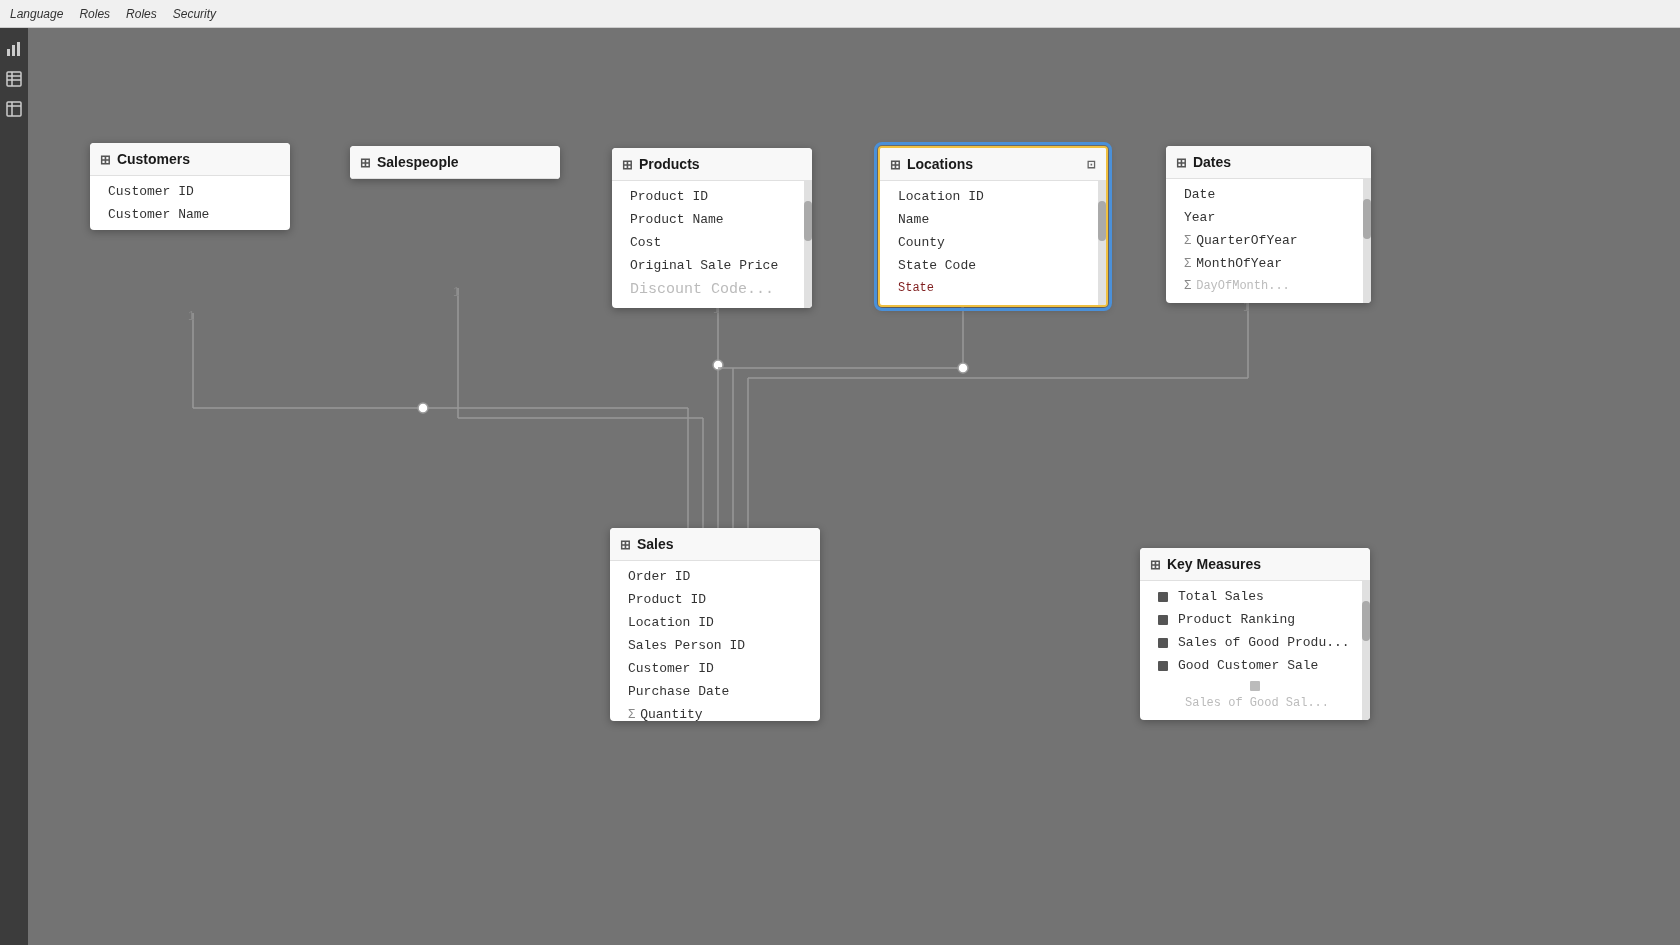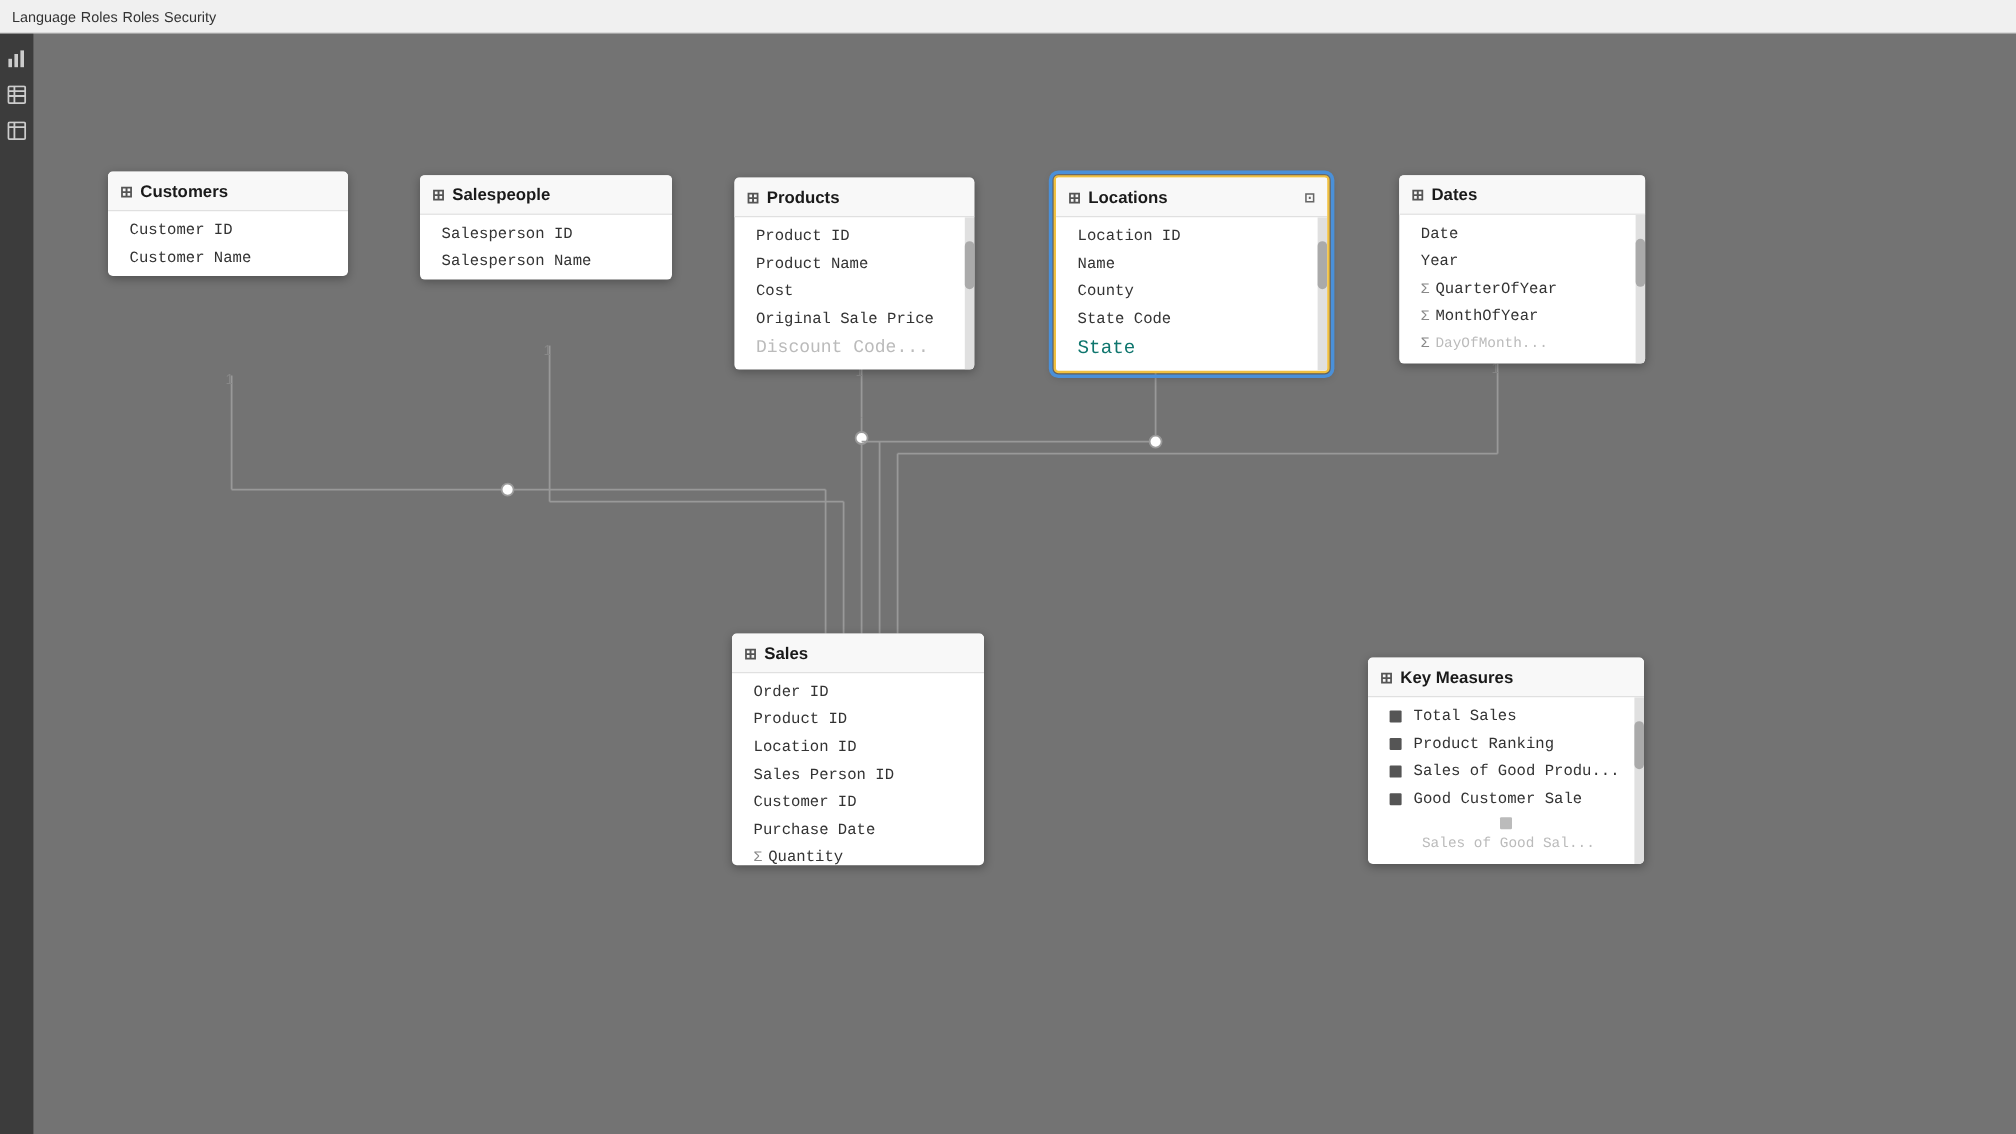--- a/index.html
+++ b/index.html
@@ -16,22 +16,23 @@
     .top-bar {
       position: absolute;
       top: 0;
       left: 0;
       right: 0;
       height: 28px;
       background: #f0f0f0;
       display: flex;
       align-items: center;
       padding: 0 10px;
-      gap: 4px;
+      gap: 16px;
       border-bottom: 1px solid #ccc;
+      font-style: italic;
     }
     .top-bar-item {
       font-size: 12px;
       color: #333;
       cursor: pointer;
     }
 
     
     .left-sidebar {
       position: absolute;
@@ -243,28 +244,20 @@
         <span>Customer Name</span>
       </div>
     </div>
   </div>
 
   <div class="table-card" style="left: 322px; top: 118px; width: 210px;">
     <div class="table-header">
       <span class="table-header-icon">⊞</span>
       <span>Salespeople</span>
     </div>
-    <div class="table-body">
-      <div class="table-field">
-        <span>Salesperson ID</span>
-      </div>
-      <div class="table-field">
-        <span>Salesperson Name</span>
-      </div>
-    </div>
   </div>
 
   <div class="table-card" style="left: 584px; top: 120px; width: 200px;">
     <div class="table-header">
       <span class="table-header-icon">⊞</span>
       <span>Products</span>
     </div>
     <div class="table-body" style="position:relative; padding-right:10px;">
       <div class="table-field">
         <span>Product ID</span>
@@ -299,21 +292,21 @@
       </div>
       <div class="table-field">
         <span>Name</span>
       </div>
       <div class="table-field">
         <span>County</span>
       </div>
       <div class="table-field">
         <span>State Code</span>
       </div>
-      <div class="table-field" style="color:#0f766e; font-size:16px; padding-bottom:6px;text-align:right;">
+      <div class="table-field" style="color:#7f1d1d; font-size:12px; padding-bottom:6px;text-align:right;">
         <span>State</span>
       </div>
       <div class="scroll-indicator">
         <div class="scroll-thumb"></div>
       </div>
     </div>
   </div>
 
   <div class="table-card" style="left: 1138px; top: 118px; width: 205px;">
     <div class="table-header">

